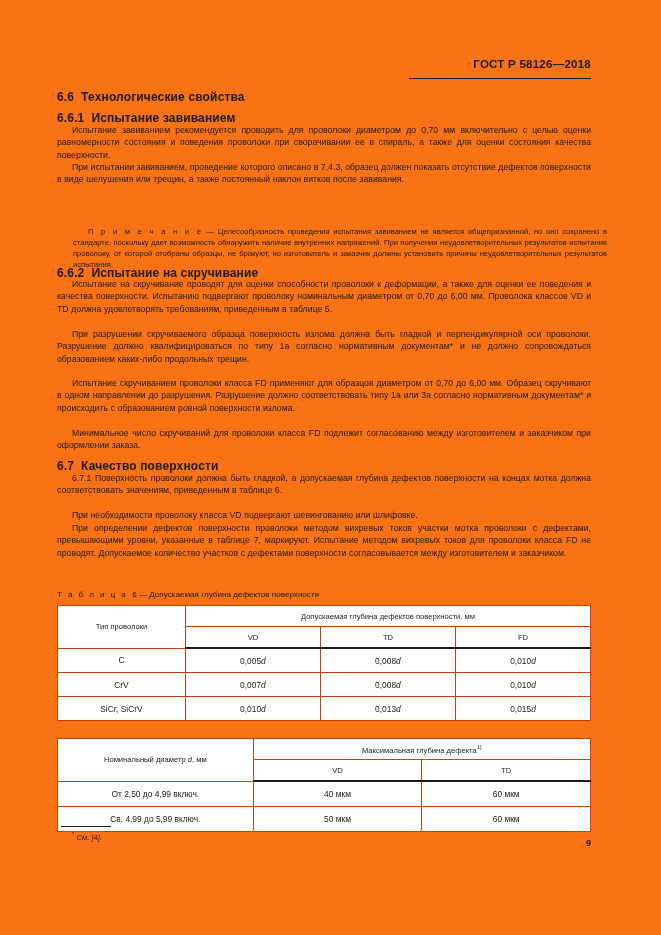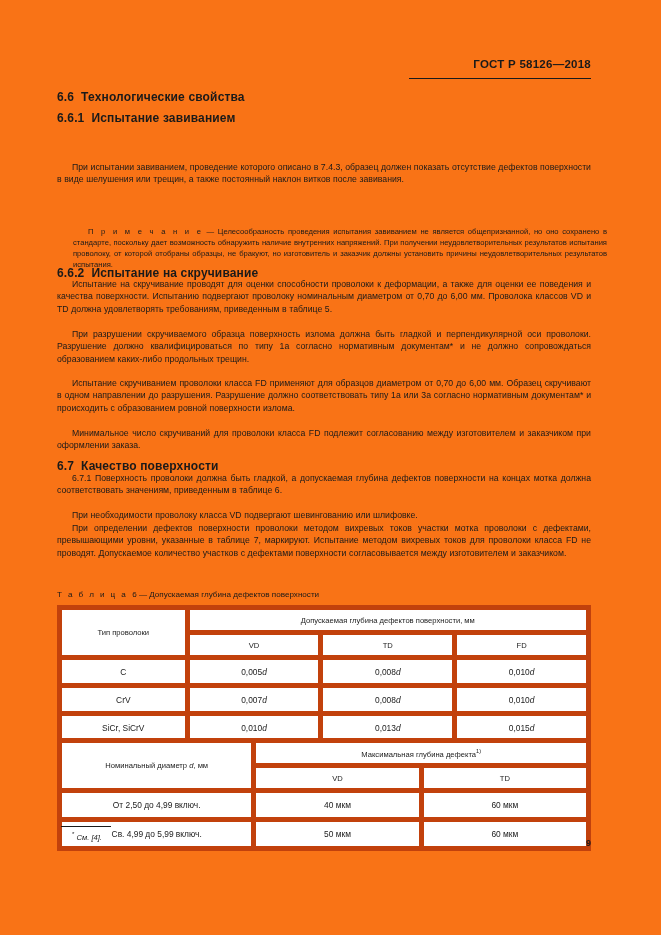--- a/index.html
+++ b/index.html
@@ -104,21 +104,21 @@
   
   table.gost {
     position: absolute;
     left: 57px;
     border-collapse: collapse;
     width: 534px;
     font-size: 7.6px;
     background: #fff;
   }
   table.gost td, table.gost th {
-    border: 5px solid #c2410c;
+    border: 1px solid #c2410c;
     text-align: center;
     vertical-align: middle;
     font-weight: normal;
     padding: 3px 2px;
   }
   table.gost thead tr:last-child td,
   table.gost thead tr:last-child th {
     border-bottom: 2px solid #1a1a1a;
   }
   .t6 { top: 605px; }
@@ -172,20 +172,21 @@
   <h2 class="sec sec-6-6">
     <span>6.6</span>&nbsp;
     <span>Технологические свойства</span>
   </h2>
 
   <h2 class="sec sec-6-6-1">
     <span>6.6.1</span>&nbsp;
     <span>Испытание завиванием</span>
   </h2>
 
+  <p class="body p-abs p-6-6-1-a">Испытание завиванием рекомендуется проводить для проволоки диаметром до 0,70 мм включительно с целью оценки равномерности состояния и поведения проволоки при сворачивании ее в спираль, а также для оценки состояния качества поверхности.</p>
 
   <p class="body p-abs p-6-6-1-b">При испытании завиванием, проведение которого описано в 7.4.3, образец должен показать отсутствие дефектов поверхности в виде шелушения или трещин, а также постоянный наклон витков после завивания.</p>
 
   <p class="note">
     <span class="note-lbl">П р и м е ч а н и е</span><span> — Целесообразность проведения испытания завиванием не является общепризнанной, но оно сохранено в стандарте, поскольку дает возможность обнаружить наличие внутренних напряжений. При получении неудовлетворительных результатов испытания проволоку, от которой отобраны образцы, не бракуют, но изготовитель и заказчик должны установить причины неудовлетворительных результатов испытания.</span>
   </p>
 
   <h2 class="sec sec-6-6-2">
     <span>6.6.2</span>&nbsp;
     <span>Испытание на скручивание</span>

